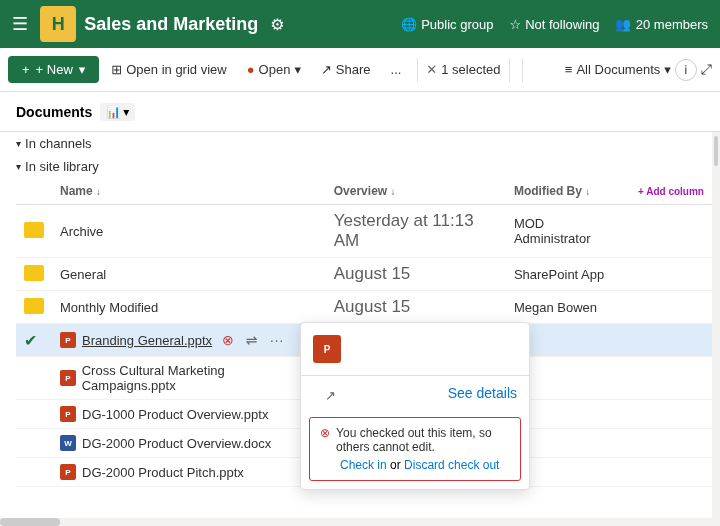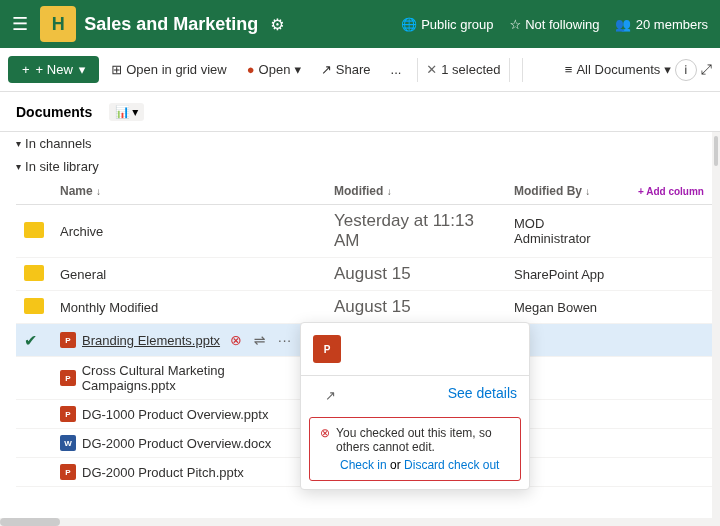--- a/index.html
+++ b/index.html
@@ -52,21 +52,21 @@
     .all-docs { display: flex; align-items: center; gap: 4px; cursor: pointer; font-size: 13px; color: #323130; }
     .info-icon { width: 22px; height: 22px; border: 1px solid #ccc; border-radius: 50%; display: flex; align-items: center; justify-content: center; font-size: 12px; cursor: pointer; color: #323130; }
     .expand-icon { font-size: 14px; cursor: pointer; color: #323130; }
 
     
     .docs-header {
       background: white;
       padding: 8px 16px;
       display: flex;
       align-items: center;
-      gap: 17px;
+      gap: 8px;
       border-bottom: 1px solid #e0e0e0;
       height: 40px;
     }
     .docs-title { font-size: 14px; font-weight: 600; }
     .view-toggle { display: flex; align-items: center; gap: 2px; background: #f3f2f1; border-radius: 3px; padding: 2px 6px; cursor: pointer; font-size: 12px; }
 
     
     .section-header { padding: 4px 16px; font-size: 13px; color: #323130; cursor: pointer; display: flex; align-items: center; gap: 4px; }
     .section-header .chevron { font-size: 10px; }
 
@@ -211,21 +211,21 @@
 
     <table class="file-table" style="width:100%; margin-left:16px; width:calc(100% - 24px);">
       <thead>
         <tr>
           <th style="width:32px;"></th>
           <th>
             <span>Name</span>
             <span class="sort-arrow"> ↓</span>
           </th>
           <th>
-            <span>Modified</span>
+            <span>Overview</span>
             <span class="sort-arrow"> ↓</span>
           </th>
           <th>
             <span>Modified By</span>
             <span class="sort-arrow"> ↓</span>
           </th>
           <th>
             <span class="add-col">+ Add column</span>
           </th>
         </tr>
@@ -254,21 +254,21 @@
           <td></td>
         </tr>
 
         <tr class="selected">
           <td>
             <span class="checkout-icon">✔</span>
           </td>
           <td>
             <div class="file-name-cell">
               <div class="file-icon-pptx">P</div>
-              <span style="text-decoration:underline; cursor:pointer;">Branding Elements.pptx</span>
+              <span style="text-decoration:underline; cursor:pointer;">Branding General.pptx</span>
               <div class="file-actions">
                 <button class="file-action-btn" style="color:#d13438;">⊗</button>
                 <button class="file-action-btn">⇌</button>
                 <button class="file-action-btn">···</button>
               </div>
             </div>
           </td>
           <td></td>
           <td></td>
           <td></td>

